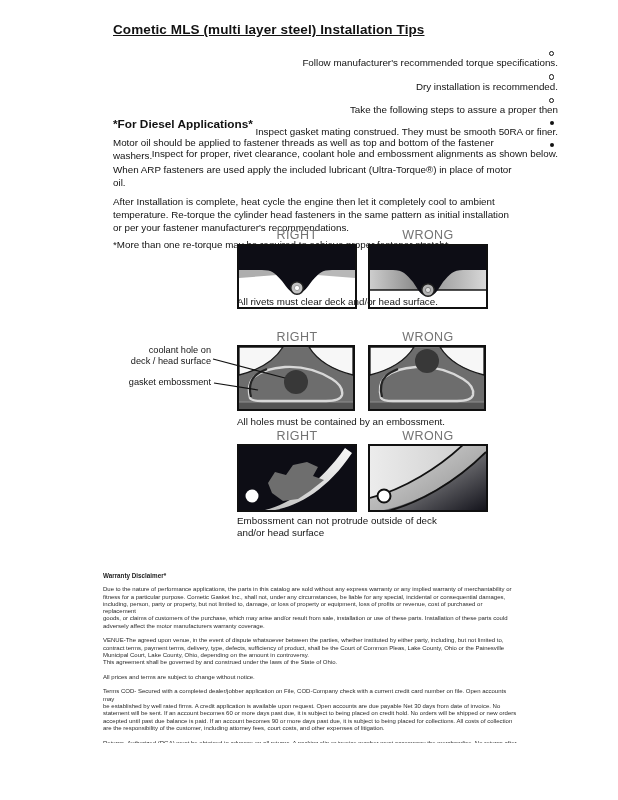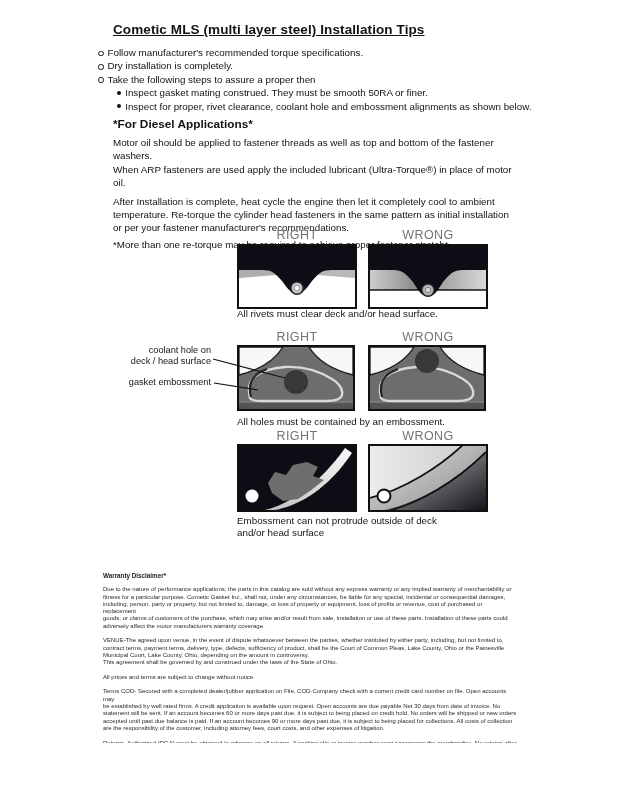--- a/index.html
+++ b/index.html
@@ -5,21 +5,21 @@
   html,body { margin:0; padding:0; background:#ffffff; }
   .page {
     position:relative; width:618px; height:743px; background:#ffffff;
     font-family:"Liberation Sans", sans-serif; color:#121212; overflow:hidden;
   }
   .title {
     position:absolute; left:113px; top:22px; font-size:13.5px; font-weight:bold;
     text-decoration:underline; letter-spacing:0.1px;
   }
   .bullets { position:absolute; left:98px; top:46px; width:460px; font-size:9.8px; }
-  .b-row { display:flex; align-items:flex-start; line-height:13.4px; }
+  .b-row { display:flex; align-items:flex-end; line-height:13.4px;flex-direction:column; }
   .b-row.sub { margin-left:19px; }
   .bullet-o { flex:none; width:3.5px; height:3.5px; border:1px solid #121212; border-radius:50%; margin:4.6px 4px 0 0; }
   .bullet-f { flex:none; width:4.2px; height:4.2px; background:#121212; border-radius:50%; margin:4.4px 4px 0 0; }
   .diesel { position:absolute; left:113px; top:118px; width:412px; font-size:9.8px; line-height:13.2px; }
   .diesel .dh { font-size:11.8px; font-weight:bold; margin:0 0 5px 0; }
   .prewrap { white-space:pre-line; }
   .diesel p { margin:0 0 6px 0; }
   .diesel p.p2 { line-height:13px; margin-bottom:4px; }
 
   
@@ -42,21 +42,21 @@
 
   <div class="title">Cometic MLS (multi layer steel) Installation Tips</div>
 
   <div class="bullets">
     <div class="b-row">
       <span class="bullet-o"></span>
       <span>Follow manufacturer's recommended torque specifications.</span>
     </div>
     <div class="b-row">
       <span class="bullet-o"></span>
-      <span>Dry installation is completely.</span>
+      <span>Dry installation is recommended.</span>
     </div>
     <div class="b-row">
       <span class="bullet-o"></span>
       <span>Take the following steps to assure a proper then</span>
     </div>
     <div class="b-row sub">
       <span class="bullet-f"></span>
       <span>Inspect gasket mating construed.  They must be smooth 50RA or finer.</span>
     </div>
     <div class="b-row sub">
@@ -99,21 +99,21 @@
         </linearGradient>
       </defs>
       <rect width="116" height="61" fill="#ffffff"></rect>
       <rect x="0" y="24" width="116" height="20" fill="url(#g1w)"></rect>
       <line x1="0" y1="44" x2="116" y2="44" stroke="#161616" stroke-width="1.4"></line>
       <path d="M0,0 H116 V24 H93 C83,24 80,28 73,36 C67,45 65,50 58,50 C51,50 49,45 43,36 C36,28 33,24 23,24 H0 Z" fill="#0d0d15"></path>
       <circle cx="58" cy="44" r="6.3" fill="#b2b2b2" stroke="#1e1e1e" stroke-width="1.6"></circle>
       <circle cx="58" cy="44" r="2.6" fill="#dcdcdc" stroke="#555555" stroke-width="0.6"></circle>
     </svg>
   </div>
-  <div class="dcap" style="top:308px;">All rivets must clear deck and/or head surface.</div>
+  <div class="dcap" style="top:296px;">All rivets must clear deck and/or head surface.</div>
 
   <div class="dlabel" style="left:237px; top:330px;">RIGHT</div>
   <div class="dlabel" style="left:368px; top:330px;">WRONG</div>
 
   <div class="annot prewrap" style="left:91px; top:345px;">coolant hole on
 deck / head surface</div>
   <div class="annot" style="left:91px; top:377px;text-align:right;">gasket embossment</div>
 
   <div class="dbox" style="left:237px; top:345px; width:114px; height:62px;">
     <svg width="114" height="62" viewBox="0 0 114 62">

